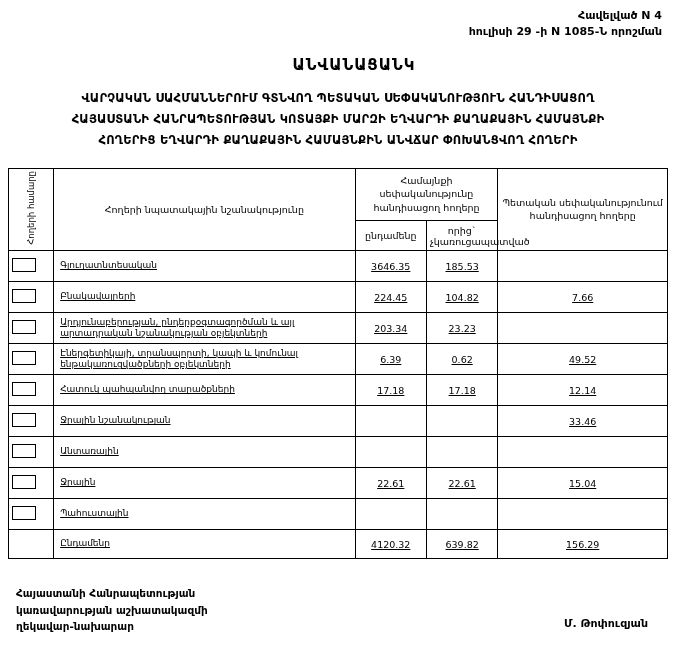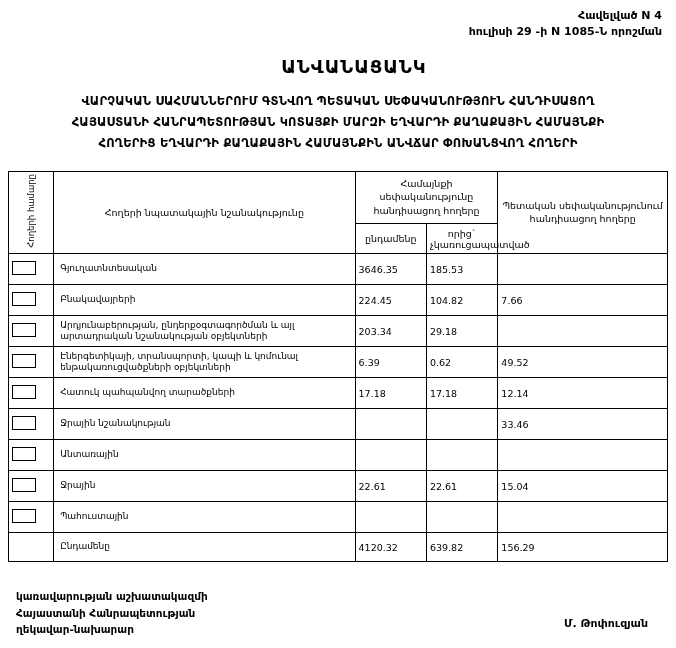--- a/index.html
+++ b/index.html
@@ -27,21 +27,21 @@
     padding: 8px 14px 0 8px;
     font-size: 11px;
     line-height: 1.45;
     font-weight: bold;
   }
   .header-block div {
     white-space: nowrap;
   }
   .doc-title {
     text-align: center;
-    font-size: 18px;
+    font-size: 15px;
     font-weight: bold;
     letter-spacing: 1px;
     margin-top: 16px;
     margin-left: 32px;
   }
   .subtitle {
     text-align: center;
     font-size: 11.5px;
     font-weight: bold;
     line-height: 1.85;
@@ -94,29 +94,30 @@
     width: 132px;
     text-align: center;
   }
   .sub-head td {
     text-align: center;
     font-size: 9.5px;
     padding: 4px 2px;
   }
   .body-row td {
     height: 26px;
+    text-decoration: underline;
   }
   .body-row td.name {
     text-align: left;
     font-size: 9px;
     line-height: 1.3;
     padding-left: 6px;
   }
   .body-row td.num {
-    text-align: left;
+    text-align: center;
   }
   .checkbox {
     display: inline-block;
     width: 22px;
     height: 12px;
     border: 1px solid #000;
     background: #fff;
   }
   .total-row td {
     height: 24px;
@@ -181,21 +182,21 @@
       <td class="name">Բնակավայրերի</td>
       <td class="num">224.45</td>
       <td class="num">104.82</td>
       <td class="num">7.66</td>
     </tr>
 
     <tr class="body-row">
       <td class="col-num"><span class="checkbox"></span></td>
       <td class="name">Արդյունաբերության, ընդերքօգտագործման և այլ արտադրական նշանակության օբյեկտների</td>
       <td class="num">203.34</td>
-      <td class="num">29.18</td>
+      <td class="num">23.23</td>
       <td class="num"></td>
     </tr>
 
     <tr class="body-row">
       <td class="col-num"><span class="checkbox"></span></td>
       <td class="name">Էներգետիկայի, տրանսպորտի, կապի և կոմունալ ենթակառուցվածքների օբյեկտների</td>
       <td class="num">6.39</td>
       <td class="num">0.62</td>
       <td class="num">49.52</td>
     </tr>
@@ -244,20 +245,20 @@
       <td class="col-num"></td>
       <td class="name">Ընդամենը</td>
       <td class="num">4120.32</td>
       <td class="num">639.82</td>
       <td class="num">156.29</td>
     </tr>
   </tbody>
     </table>
 
   <div class="footer">
+    <div>Հայաստանի Հանրապետության</div>
     <div>կառավարության աշխատակազմի</div>
-    <div>Հայաստանի Հանրապետության</div>
     <div>ղեկավար-նախարար</div>
   </div>
 
   <div class="signature">Մ. Թոփուզյան</div>
 
 </div>
 
 </body></html>

